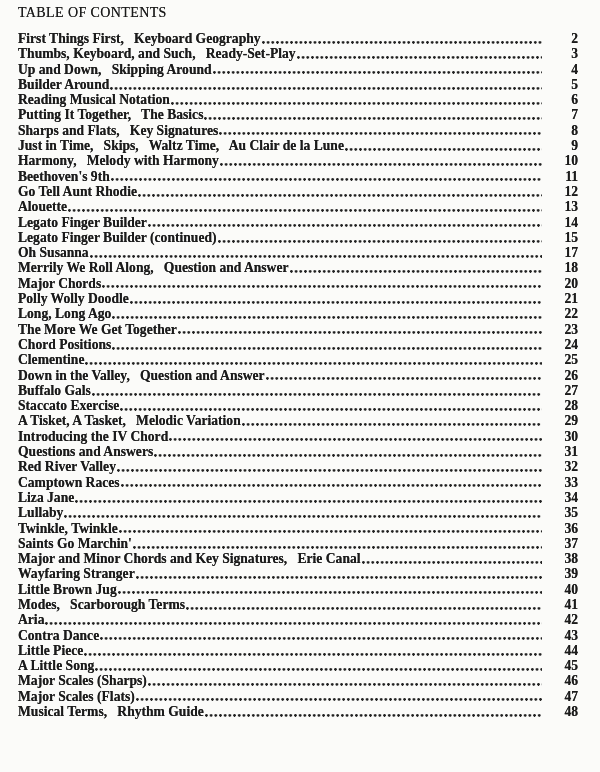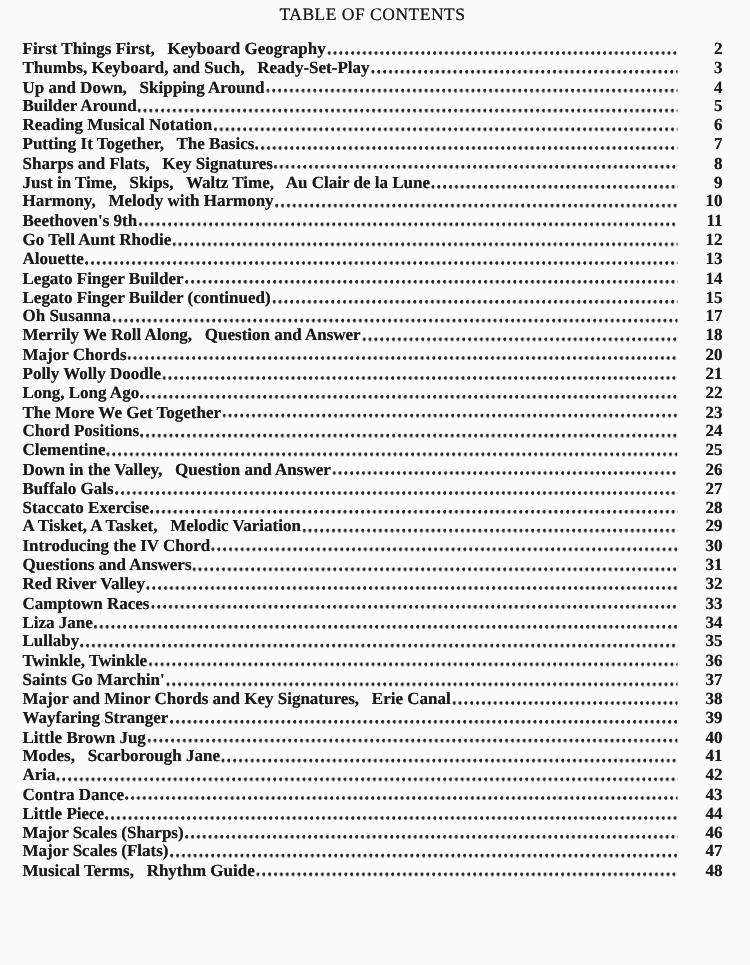--- a/index.html
+++ b/index.html
@@ -15,21 +15,20 @@
     color: #1b1b1b;
   }
   .page {
     box-sizing: border-box;
     width: 600px;
     height: 772px;
     padding: 4px 22px 6px 18px;
     position: relative;
   }
   .title {
-    text-align: center;
     font-size: 14px;
     line-height: 18px;
     letter-spacing: 0.4px;
     margin: 0 0 9px 0;
     font-weight: normal;
     text-shadow: 0 0 0.5px rgba(20,20,20,0.8);
   }
   .toc {
     width: 100%;
   }
@@ -249,38 +248,43 @@
         <span class="label">Wayfaring Stranger</span>
         <span class="leader"></span>
         <span class="pagenum">39</span>
       </div>
       <div class="row">
         <span class="label">Little Brown Jug</span>
         <span class="leader"></span>
         <span class="pagenum">40</span>
       </div>
       <div class="row">
-        <span class="label">Modes,   Scarborough Jane</span>
+        <span class="label">Modes,   Scarborough Terms</span>
         <span class="leader"></span>
         <span class="pagenum">41</span>
       </div>
       <div class="row">
         <span class="label">Aria</span>
         <span class="leader"></span>
         <span class="pagenum">42</span>
       </div>
       <div class="row">
         <span class="label">Contra Dance</span>
         <span class="leader"></span>
         <span class="pagenum">43</span>
       </div>
       <div class="row">
         <span class="label">Little Piece</span>
         <span class="leader"></span>
         <span class="pagenum">44</span>
+      </div>
+      <div class="row">
+        <span class="label">A Little Song</span>
+        <span class="leader"></span>
+        <span class="pagenum">45</span>
       </div>
       <div class="row">
         <span class="label">Major Scales (Sharps)</span>
         <span class="leader"></span>
         <span class="pagenum">46</span>
       </div>
       <div class="row">
         <span class="label">Major Scales (Flats)</span>
         <span class="leader"></span>
         <span class="pagenum">47</span>

